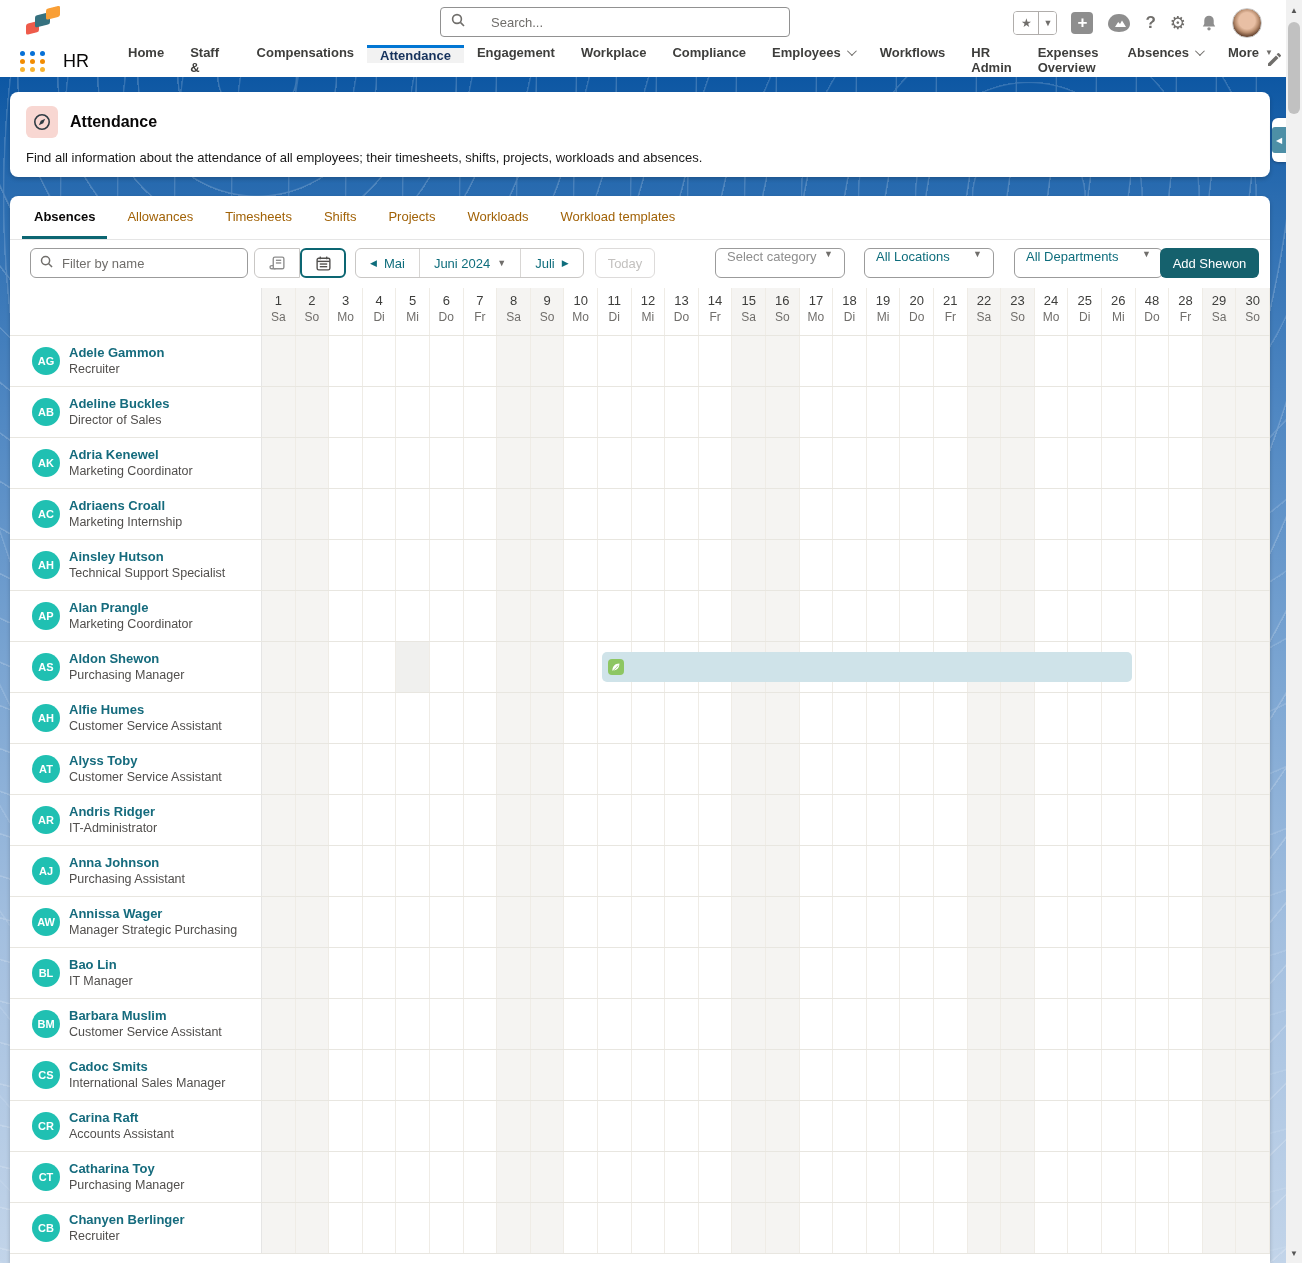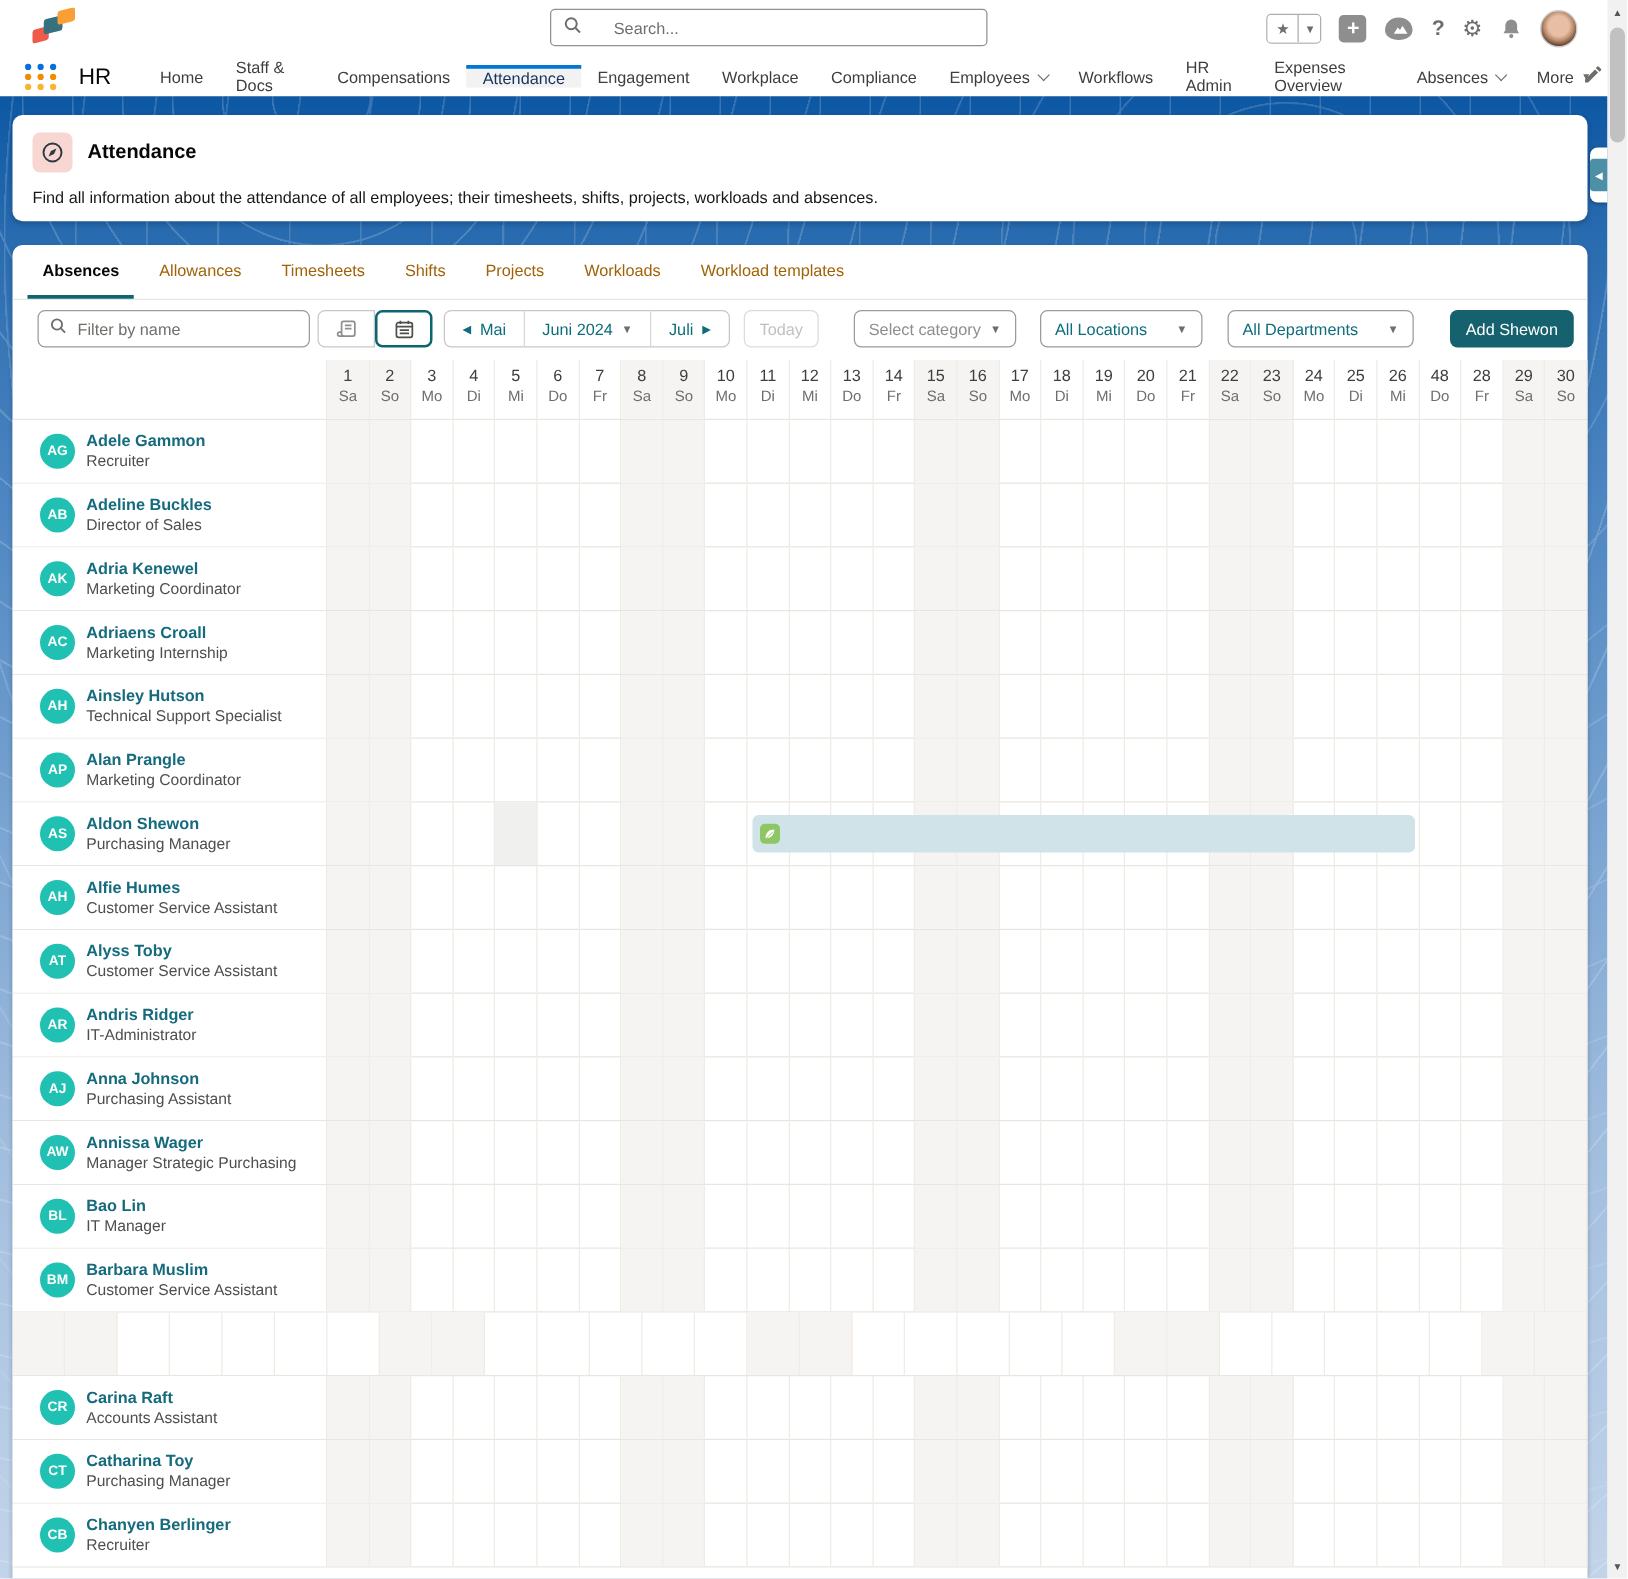--- a/index.html
+++ b/index.html
@@ -25,21 +25,21 @@
   .plus-sq{width:22px;height:22px;background:#8e8e8e;border-radius:4px;color:#fff;font-size:17px;font-weight:700;line-height:1;display:flex;align-items:center;justify-content:center;}
   .qmark{font-size:17px;font-weight:700;color:#706e6b;}
   .gear{font-size:18px;}
   .avatar{width:30px;height:30px;border-radius:50%;background:radial-gradient(circle at 50% 42%,#e8bfa4 0 38%,#b98d6e 55%,#6d4a35 72%,#5a3c2a 100%);border:1px solid #ccc;}
 
   
   .nav-bar{position:absolute;top:45px;left:0;width:1286px;height:32px;background:#fff;display:flex;align-items:stretch;}
   .waffle{width:27px;height:20px;display:grid;grid-template-columns:repeat(3,1fr);gap:3px;align-self:center;margin-left:20px;}
   .waffle i{width:5px;height:5px;border-radius:50%;}
   .app-name{align-self:center;font-size:18px;color:#080707;margin:0 26px 0 16px;}
-  .gnav{display:flex;align-items:center;flex:1;}
+  .gnav{display:flex;align-items:flex-start;flex:1;font-weight:bold;}
   .gnav-item{display:flex;align-items:center;gap:6px;padding:0 13px;font-size:13px;color:#3e3e3c;cursor:pointer;position:relative;}
   .gnav-item.active{background:#f2f2f2;border-top:3px solid #0176d3;color:#16325c;padding-top:0;}
   .chev-thin{width:7px;height:7px;border-right:1.5px solid #706e6b;border-bottom:1.5px solid #706e6b;transform:rotate(45deg) translateY(-2px);display:inline-block;}
   .tri-down{font-size:8px;color:#706e6b;}
   .nav-pencil{position:absolute;right:20px;top:52px;color:#706e6b;}
 
   
   .banner{position:absolute;top:77px;left:0;width:1286px;height:1186px;
     background:linear-gradient(180deg,#0d57a3 0%,#2a6cb0 10%,#4f87c2 28%,#7ba5d2 50%,#a3bfdf 72%,#c2d4e9 100%);}
   .banner::after{content:"";position:absolute;inset:0;opacity:.18;
@@ -69,21 +69,21 @@
   .toggle-group{left:244px;display:flex;}
   .tg-btn{width:46px;height:30px;border:1px solid #c9c7c5;background:#fff;display:flex;align-items:center;justify-content:center;color:#706e6b;}
   .tg-btn:first-child{border-radius:6px 0 0 6px;}
   .tg-btn.selected{border:2px solid #0c6672;border-radius:6px;color:#514f4d;}
   .month-group{left:345px;display:flex;border:1px solid #c9c7c5;border-radius:6px;overflow:hidden;background:#fff;}
   .mg-seg{display:flex;align-items:center;justify-content:center;gap:7px;font-size:13px;color:#0e6d7c;padding:0 14px;height:28px;cursor:pointer;}
   .mg-seg+.mg-seg{border-left:1px solid #d8d6d4;}
   .mg-tri{font-size:9px;color:#0e6d7c;}
   .mg-mid .mg-tri{color:#706e6b;}
   .today-btn{left:585px;width:60px;border:1px solid #dddbda;border-radius:6px;background:#fff;color:#c3c1bf;font-size:13px;display:flex;align-items:center;justify-content:center;}
-  .drop{border:1px solid #9b9b9b;border-radius:6px;background:#fff;font-size:13px;display:flex;align-items:center;justify-content:space-between;padding:0 11px;cursor:pointer;}
+  .drop{border:1px solid #9b9b9b;border-radius:6px;background:#fff;font-size:13px;display:flex;align-items:flex-start;justify-content:space-between;padding:0 11px;cursor:pointer;margin-left:32px;}
   .drop .dtri{font-size:9px;color:#706e6b;}
   .drop-cat{left:673px;width:130px;color:#8e8e8e;}
   .drop-loc{left:822px;width:130px;color:#0e6d7c;}
   .drop-dep{left:972px;width:149px;color:#0e6d7c;}
   .add-btn{left:1150px;width:99px;background:#15616d;border:none;border-radius:6px;color:#fff;font-size:13px;display:flex;align-items:center;justify-content:center;cursor:pointer;}
 
   
   .cal-header{display:flex;height:48px;border-bottom:1px solid #e8e6e0;margin-top:2px;}
   .cal-header .left-gap{width:252px;flex:none;border-right:1px solid #e5e5e5;}
   .day-cols{flex:1;display:grid;grid-template-columns:repeat(30,1fr);}
@@ -1016,20 +1016,27 @@
             <div class="cell"></div>
             <div class="cell"></div>
             <div class="cell"></div>
             <div class="cell"></div>
             <div class="cell"></div>
             <div class="cell weekend"></div>
             <div class="cell weekend"></div>
           </div>
         </div>
         <div class="emp-row">
+          <div class="emp-left">
+            <div class="emp-avatar">CS</div>
+            <div>
+              <div class="emp-name">Cadoc Smits</div>
+              <div class="emp-role">International Sales Manager</div>
+            </div>
+          </div>
           <div class="emp-grid">
             <div class="cell weekend"></div>
             <div class="cell weekend"></div>
             <div class="cell"></div>
             <div class="cell"></div>
             <div class="cell"></div>
             <div class="cell"></div>
             <div class="cell"></div>
             <div class="cell weekend"></div>
             <div class="cell weekend"></div>

